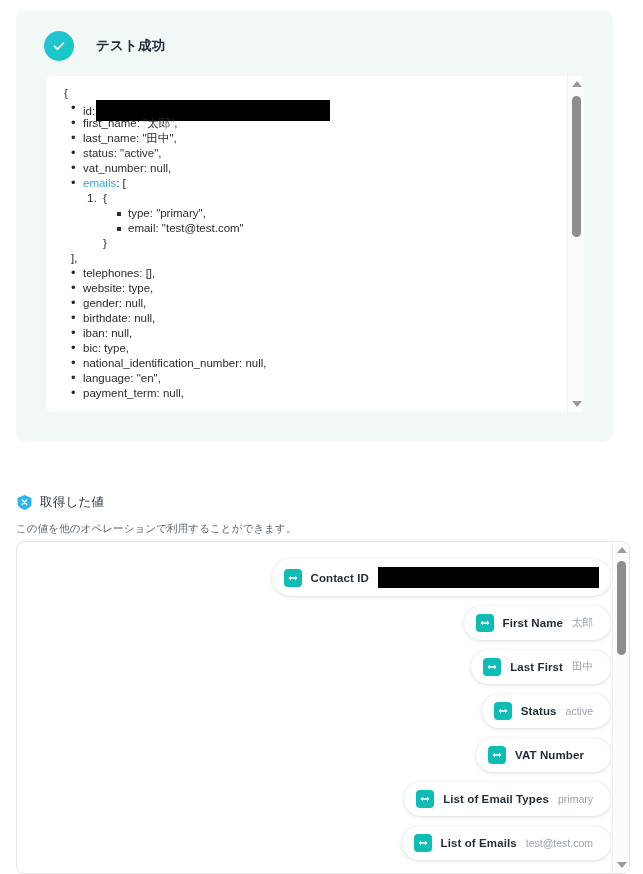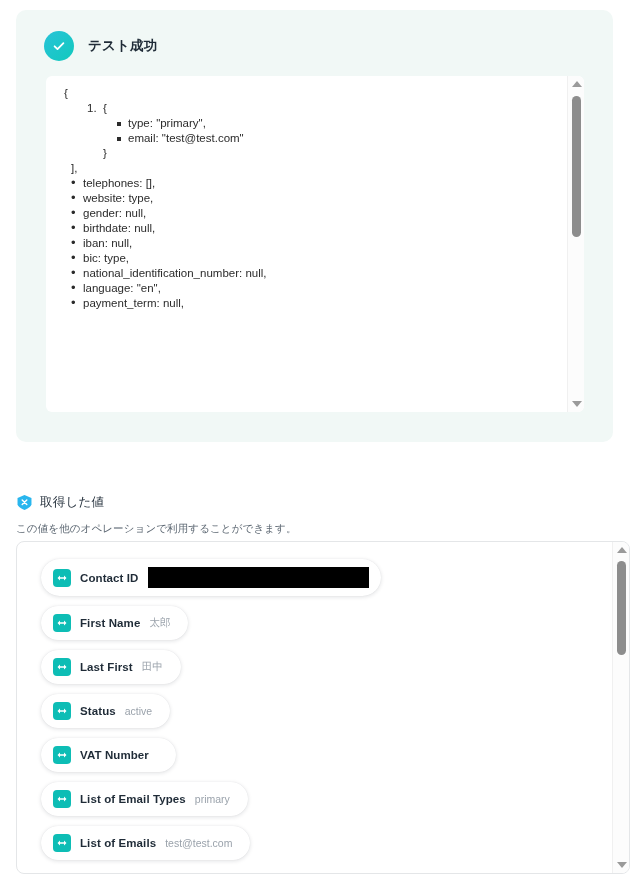--- a/index.html
+++ b/index.html
@@ -23,21 +23,21 @@
     top: 10px;
     width: 597px;
     height: 432px;
     background: #f1f8f6;
     border-radius: 10px;
     box-sizing: border-box;
   }
   .success-header {
     display: flex;
     align-items: center;
-    gap: 14px;
+    gap: 22px;
     padding: 21px 0 0 28px;
   }
   .check-circle {
     width: 30px;
     height: 30px;
     border-radius: 50%;
     background: linear-gradient(135deg, #29c3d8 0%, #11c9bd 100%);
     display: flex;
     align-items: center;
     justify-content: center;
@@ -236,20 +236,21 @@
     position: absolute;
     left: 16px;
     top: 541px;
     width: 614px;
     height: 333px;
     background: #ffffff;
     border: 1px solid #e4e6e8;
     border-radius: 8px;
     box-sizing: border-box;
     overflow: hidden;
+    text-align: right;
   }
   .values-scroll {
     position: absolute;
     left: 0;
     top: 0;
     right: 18px;
     bottom: 0;
     overflow: hidden;
     padding-top: 17px;
   }
@@ -312,20 +313,32 @@
     <span class="success-title">テスト成功</span>
   </div>
 </div>
 
 <div class="json-panel">
   <div class="json-scroll-area">
     <div class="json-body">
 
       <div class="json-brace">{</div>
 
+      <ul class="jlist">
+        <li>
+          <span>id:</span><span class="redact-id"></span>
+        </li>
+        <li>first_name: "太郎",</li>
+        <li>last_name: "田中",</li>
+        <li>status: "active",</li>
+        <li>vat_number: null,</li>
+        <li>
+          <span class="key-link">emails</span><span>: [</span>
+        </li>
+      </ul>
 
       <ol class="jolist">
         <li>{</li>
       </ol>
 
       <ul class="jsub">
         <li>type: "primary",</li>
         <li>email: "test@test.com"</li>
       </ul>
 

